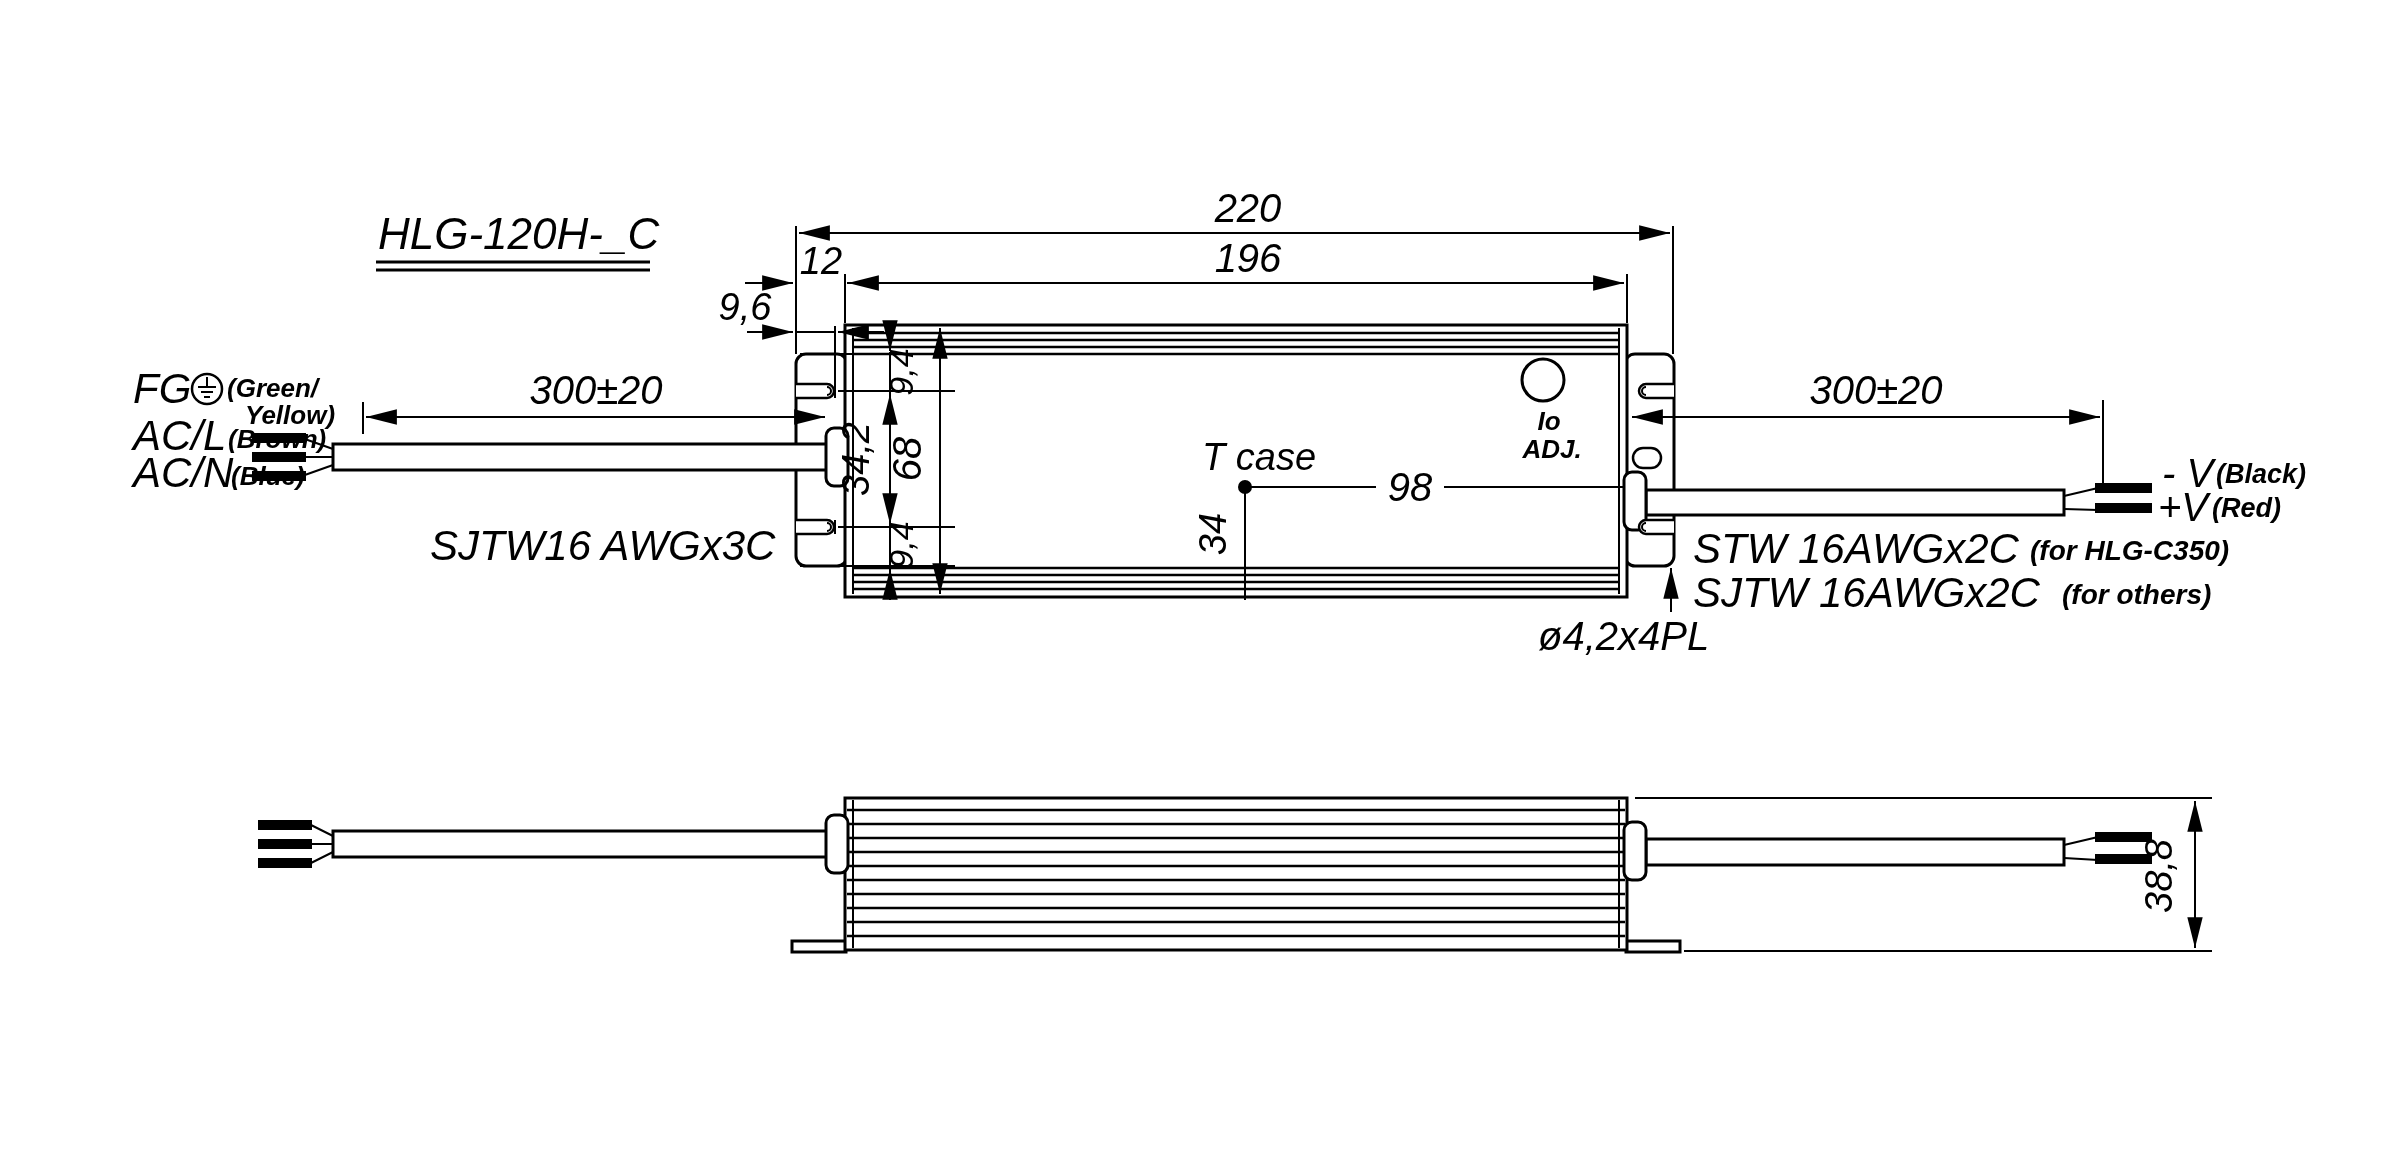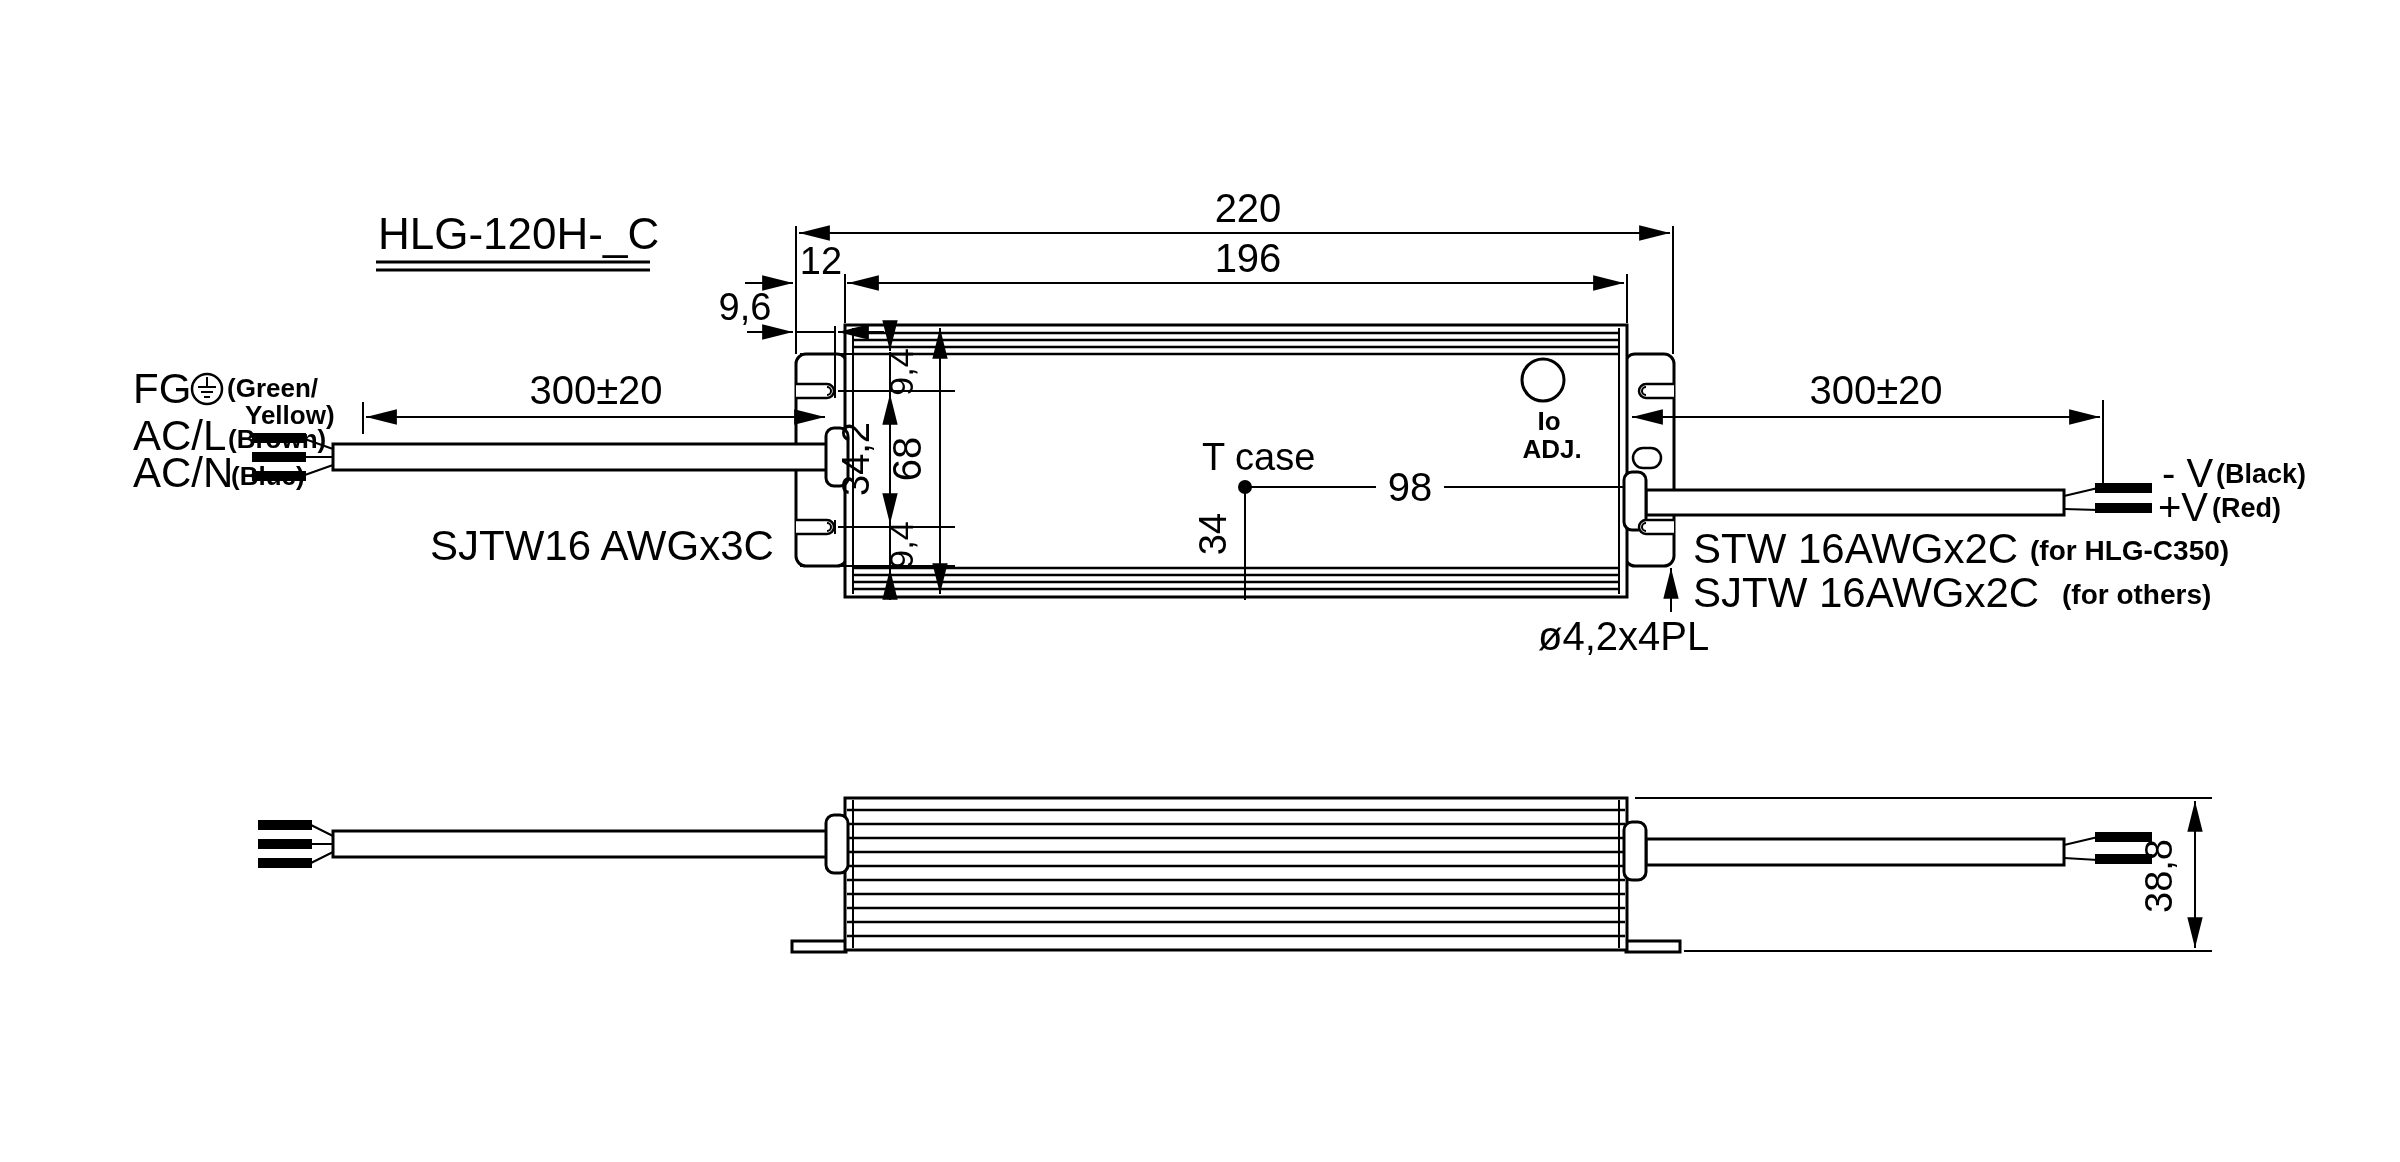--- a/index.html
+++ b/index.html
@@ -1,16 +1,16 @@
 <!DOCTYPE html>
 <html><head>
 <meta charset="utf-8">
 <style>
   html,body{margin:0;padding:0;background:#ffffff;}
-  .stage{width:2400px;height:982px;background:#fff;position:relative;overflow:hidden;}
+  .stage{width:2400px;height:982px;background:#fff;position:relative;overflow:hidden;font-style:italic;}
   svg{display:block;}
   text{font-family:"Liberation Sans","DejaVu Sans",sans-serif;fill:#000;}
   .ol{fill:#ffffff;stroke:#000;stroke-width:3;}
   .ol25{fill:#ffffff;stroke:#000;stroke-width:2.5;}
   .ln3{stroke:#000;stroke-width:3;fill:none;}
   .ln2{stroke:#000;stroke-width:2;fill:none;}
   .fin{stroke:#000;stroke-width:2.5;fill:none;}
   .dim{stroke:#000;stroke-width:2;fill:none;}
   .blk{fill:#000;stroke:none;}
   .t44{font-size:44px;}

